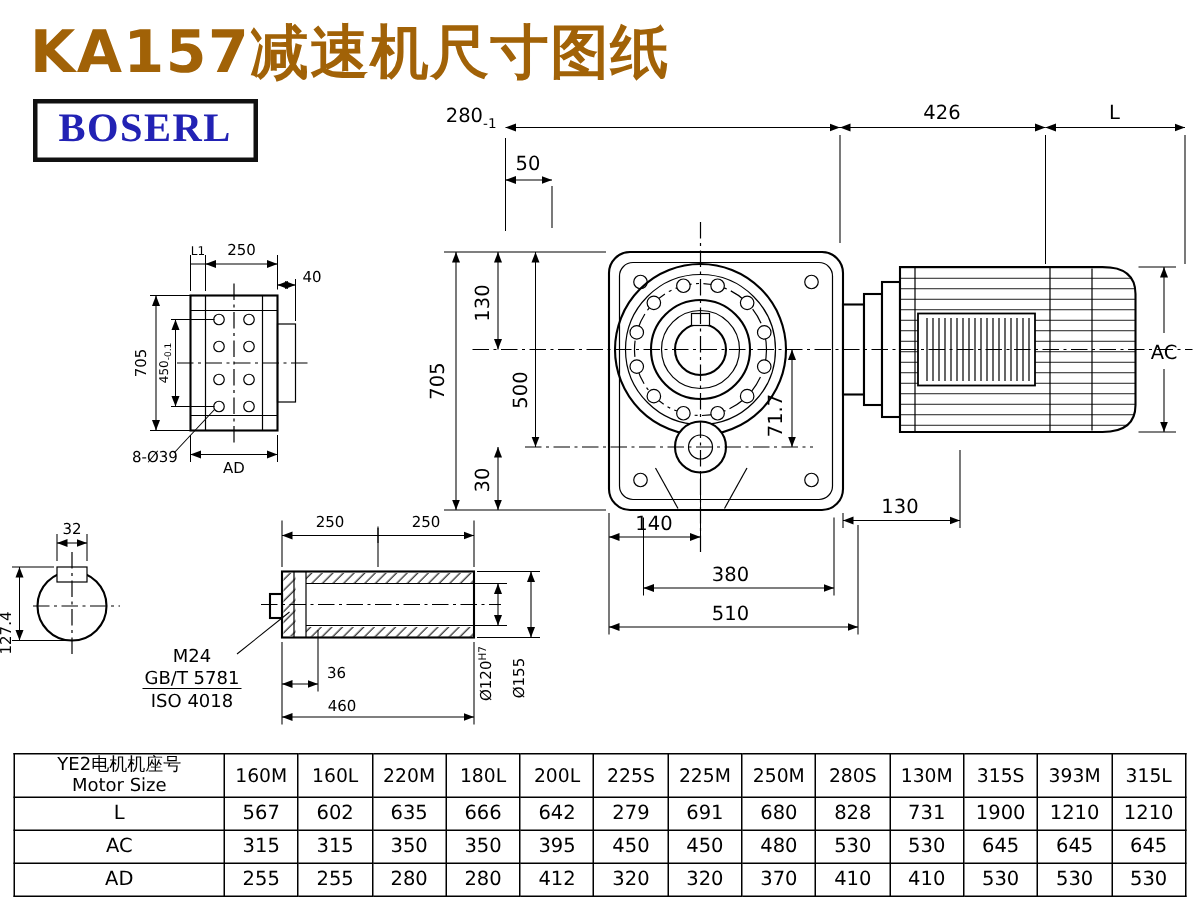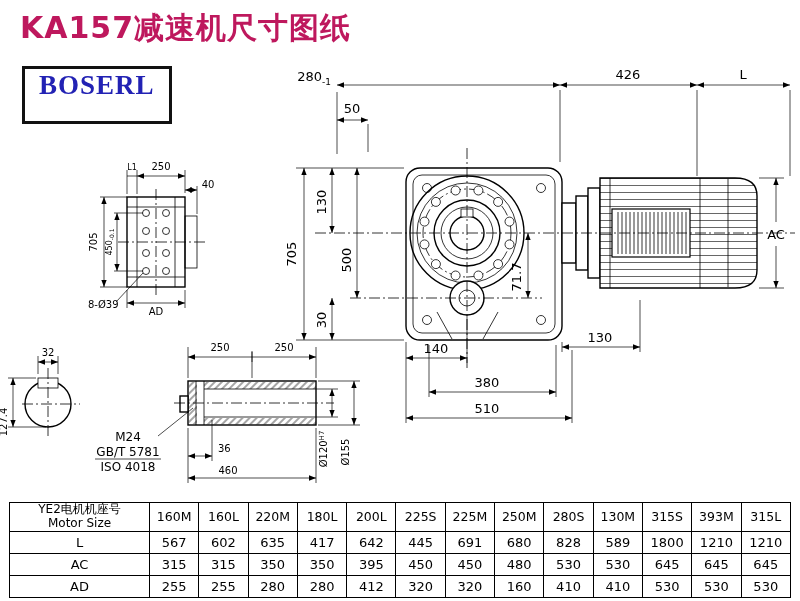--- a/index.html
+++ b/index.html
@@ -1,19 +1,19 @@
 <!DOCTYPE html>
 <html><head>
 <meta charset="utf-8">
 <style>
   * { margin:0; padding:0; box-sizing:border-box; }
   body { background:#fff; font-family:"DejaVu Sans", sans-serif; }
   .page { position:relative; width:800px; height:601px; background:#fff; overflow:hidden; }
-  .title { position:absolute; left:20px; top:8px; font-size:30px; font-weight:bold; color:#be185d; letter-spacing:1px; font-family:"DejaVu Sans", sans-serif; }
-  .logo-box { position:absolute; left:22px; top:66px; border:3px solid #111; background:#fff; padding:1px 14px 20px 14px; }
+  .title { position:absolute; left:20px; top:8px; font-size:39px; font-weight:bold; color:#a16207; letter-spacing:1px; font-family:"DejaVu Sans", sans-serif; }
+  .logo-box { position:absolute; left:22px; top:66px; border:3px solid #111; background:#fff; padding:1px 14px 4px 14px; }
   .logo-text { font-family:"Liberation Serif", serif; font-weight:bold; font-size:27px; color:#2222b4; letter-spacing:1px; }
   svg { position:absolute; left:0; top:0; }
   .ol  { fill:#fff; stroke:#000; stroke-width:1.4; }
   .ol2 { fill:none; stroke:#000; stroke-width:1.4; }
   .tl  { fill:none; stroke:#000; stroke-width:0.8; }
   .tlw { fill:#fff; stroke:#000; stroke-width:0.8; }
   .xl  { fill:none; stroke:#000; stroke-width:0.7; }
   .cl  { fill:none; stroke:#000; stroke-width:0.8; stroke-dasharray:11 3 2 3; }
   .dim  { font-family:"DejaVu Sans", sans-serif; font-size:13px; fill:#000; }
   .dims { font-family:"DejaVu Sans", sans-serif; font-size:10px; fill:#000; }
@@ -312,28 +312,28 @@
             <td class="size-head">130M</td>
             <td class="size-head">315S</td>
             <td class="size-head">393M</td>
             <td class="size-head">315L</td>
           </tr>
           <tr>
             <td class="label-col">L</td>
             <td>567</td>
             <td>602</td>
             <td>635</td>
-            <td>417</td>
+            <td>666</td>
             <td>642</td>
-            <td>445</td>
+            <td>279</td>
             <td>691</td>
             <td>680</td>
             <td>828</td>
-            <td>589</td>
-            <td>1800</td>
+            <td>731</td>
+            <td>1900</td>
             <td>1210</td>
             <td>1210</td>
           </tr>
           <tr>
             <td class="label-col">AC</td>
             <td>315</td>
             <td>315</td>
             <td>350</td>
             <td>350</td>
             <td>395</td>
@@ -348,21 +348,21 @@
           </tr>
           <tr>
             <td class="label-col">AD</td>
             <td>255</td>
             <td>255</td>
             <td>280</td>
             <td>280</td>
             <td>412</td>
             <td>320</td>
             <td>320</td>
-            <td>160</td>
+            <td>370</td>
             <td>410</td>
             <td>410</td>
             <td>530</td>
             <td>530</td>
             <td>530</td>
           </tr>
         </tbody>
     </table>
   </div>
 

